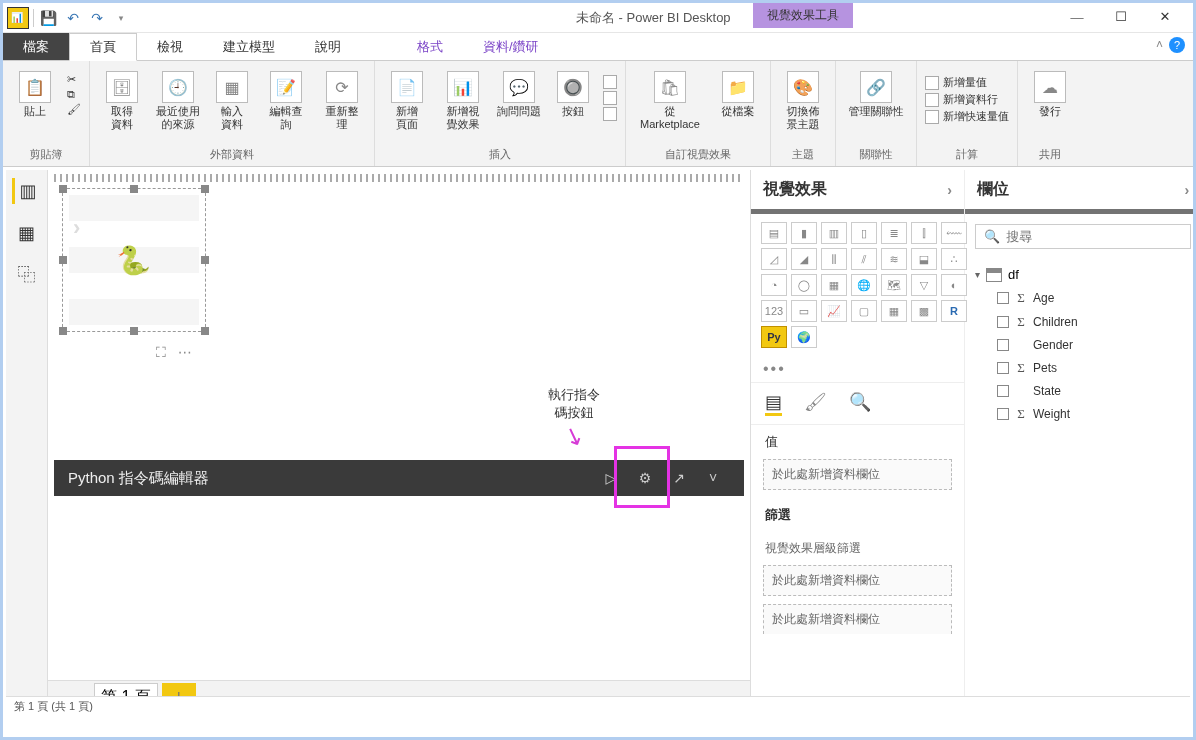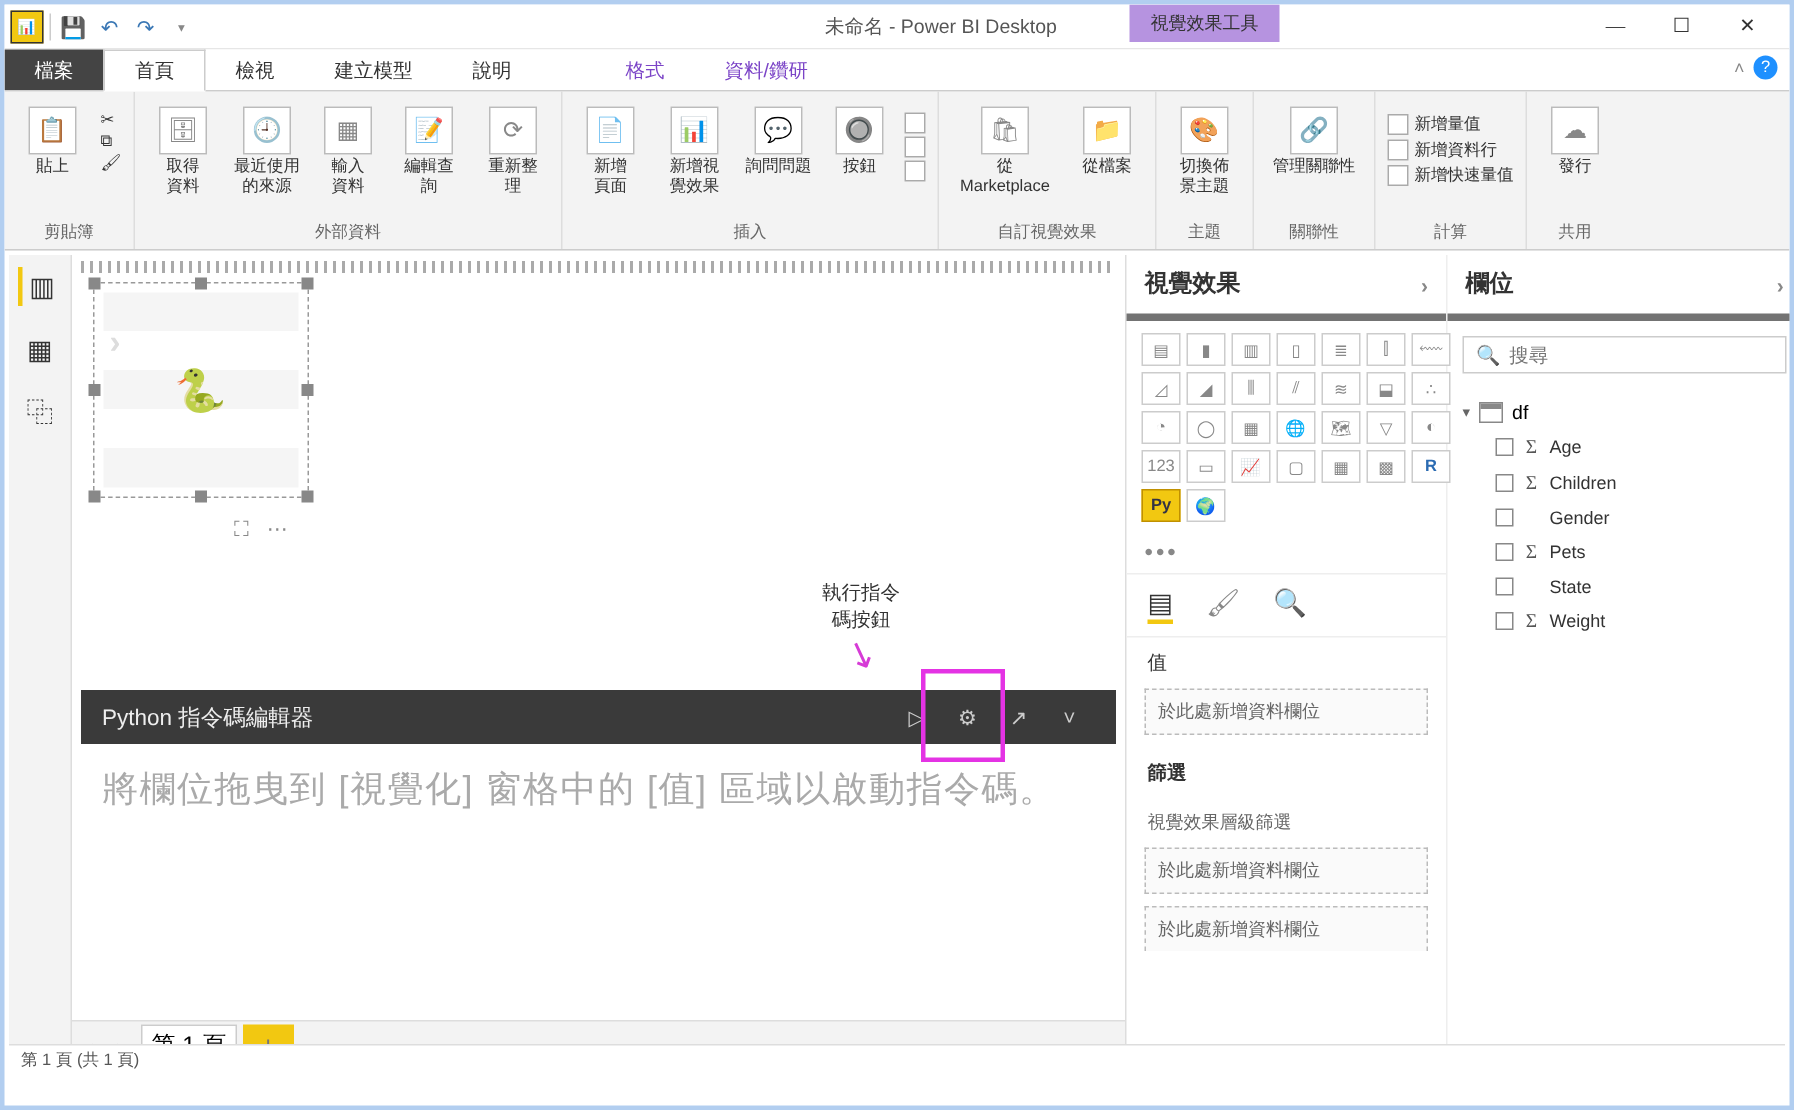--- a/index.html
+++ b/index.html
@@ -2,21 +2,21 @@
 <html><head>
 <meta charset="utf-8">
 <style>
 * { box-sizing: border-box; margin: 0; padding: 0; font-family: "Segoe UI", "Microsoft JhengHei", sans-serif; }
 body { width: 1196px; height: 740px; overflow: hidden; background: #fff; border: 3px solid #b2cef0; position: relative; }
 .titlebar { height: 30px; display: flex; align-items: center; background: #fff; border-bottom: 1px solid #e6e6e6; }
 .qat { display: flex; align-items: center; gap: 2px; padding: 0 4px; }
 .qat .logo { width: 22px; height: 22px; background: #f2c811; display:flex;align-items:center;justify-content:center;font-size:10px;border:1px solid #333;}
 .qat .qbtn { width: 22px; height: 22px; display: flex; align-items: center; justify-content: center; font-size: 14px; color: #3b78b5; }
 .contexttab { background: #b693e0; color: #333; padding: 4px 14px; font-size: 12px; margin-left: 340px; position:absolute; left:0; top:0; transform:translateX(410px);}
-.windowtitle { position:absolute; left: 547px; top:6px; font-size: 13px; color: #555; }
+.windowtitle { position:absolute; left: 573px; top:6px; font-size: 13px; color: #555; }
 .winctrl { position:absolute; right:6px; top:0; display:flex; }
 .winctrl div { width:44px; height:28px; display:flex;align-items:center;justify-content:center; font-size:13px; color:#333; font-family:"Segoe UI Symbol"; }
 .tabs { height: 28px; display:flex; align-items:stretch; background:#fff; border-bottom:1px solid #ccc; position:relative;}
 .tab { padding: 0 20px; font-size:13px; display:flex; align-items:center; color:#333; }
 .tab.file { background:#444; color:#fff; }
 .tab.active { border:1px solid #ccc; border-bottom:1px solid #fff; background:#fff; margin-bottom:-1px;}
 .help-area{position:absolute;right:8px;top:4px;display:flex;align-items:center;gap:6px;}
 .help-area .chev{font-size:12px;color:#888;}
 .help-area .help{width:16px;height:16px;border-radius:50%;background:#1e90ff;color:#fff;font-size:11px;display:flex;align-items:center;justify-content:center;}
 .ribbon { height: 106px; background:#f3f3f3; border-bottom:1px solid #ccc; display:flex; align-items:stretch; }
@@ -295,21 +295,20 @@
     </div>
     <div class="runbox"></div>
     <div class="scriptbar">
       <span>Python 指令碼編輯器</span>
       <div class="spacer"></div>
       <div class="sbtn">▷</div>
       <div class="sbtn">⚙</div>
       <div class="sbtn">↗</div>
       <div class="sbtn">˅</div>
     </div>
-    <div class="scriptmsg">將欄位拖曳到 [視覺化] 窗格中的 [值] 區域以啟動指令碼。</div>
     <div class="pagetabs">
       <div class="pgnav">◂</div>
       <div class="pgnav">▸</div>
       <div class="pgtab">第 1 頁</div>
       <div class="pgtab add">+</div>
     </div>
   </div>
 
   <div class="rightpanes">
     <div class="pane viz">

